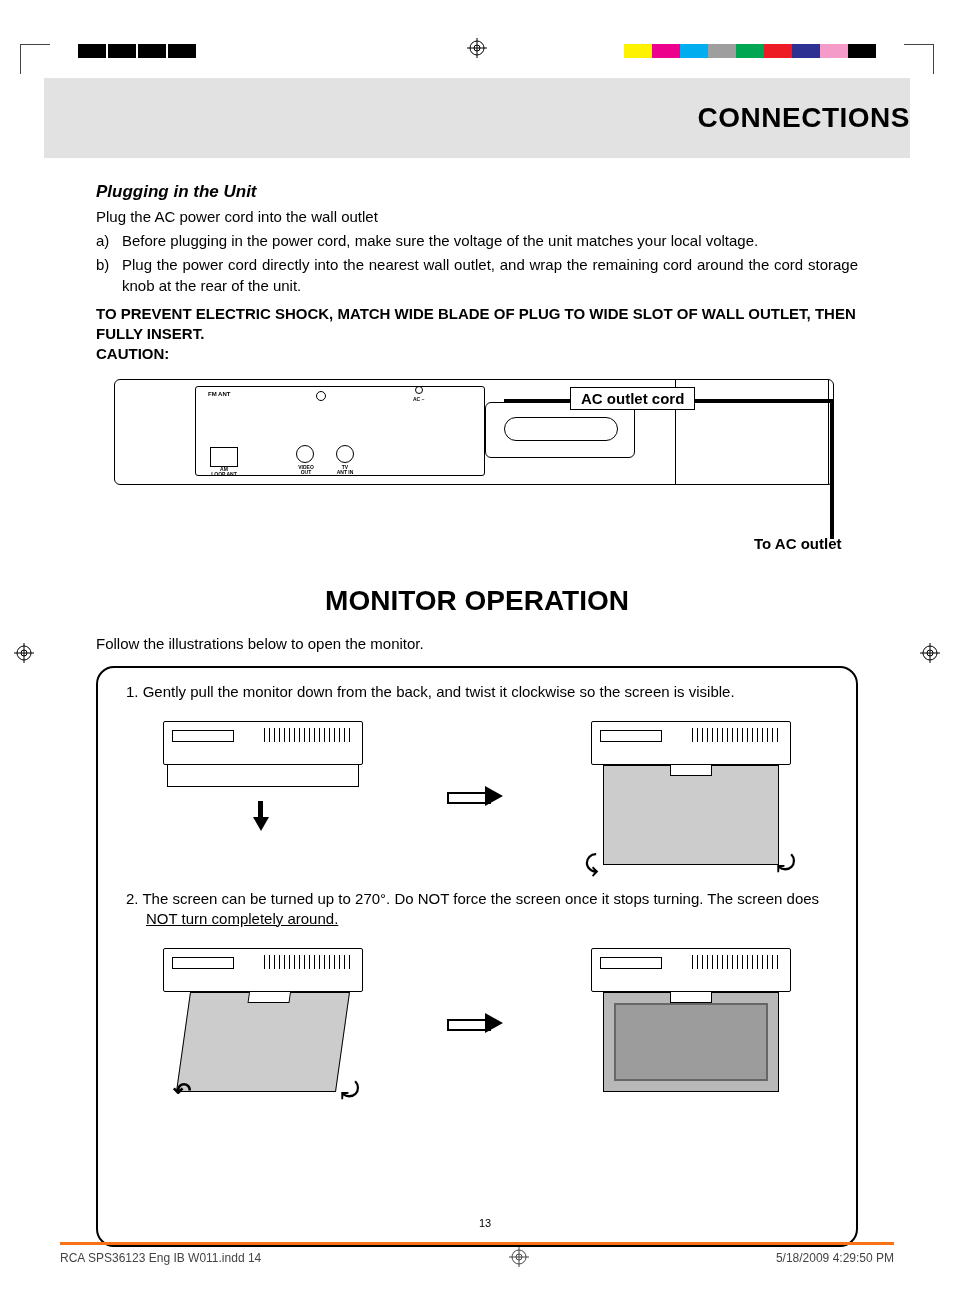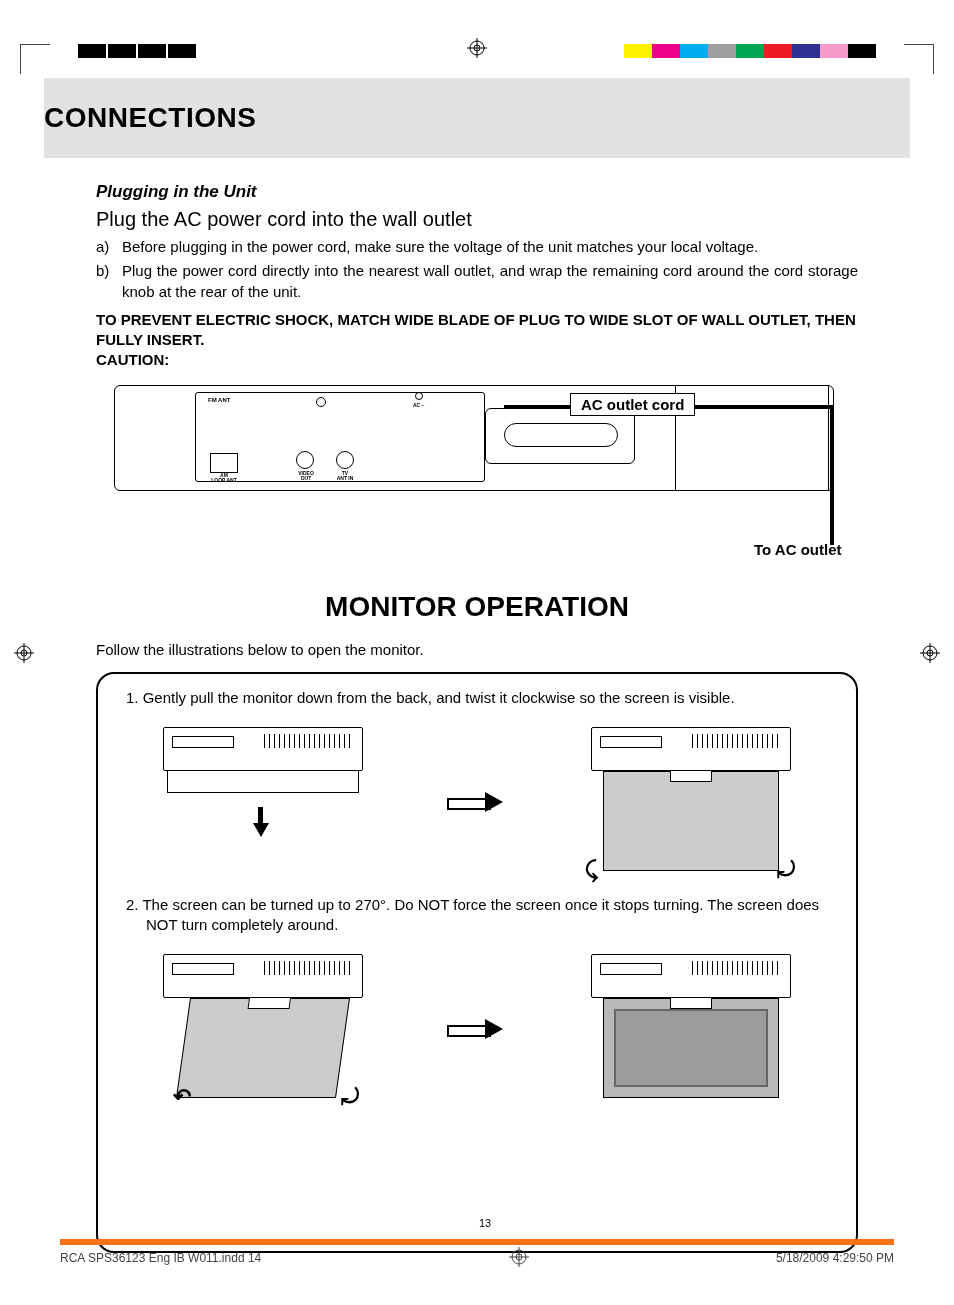--- a/index.html
+++ b/index.html
@@ -45,39 +45,39 @@
   .page {
     position:absolute;
     top: 64px; left: 44px;
     width: 866px;
     height: 1180px;
     padding: 0;
   }
   .title-band {
     background: #e2e2e2;
     height: 80px;
-    display:flex; align-items:center; justify-content:flex-start;
+    display:flex; align-items:center; justify-content:flex-end;
     margin-top: 14px;
   }
   .title-band h1 {
     font-size: 28px;
     font-weight: bold;
     letter-spacing: 0.5px;
   }
   .content {
     padding: 24px 52px 0 52px;
   }
   .subhead {
     font-style: italic;
     font-weight: bold;
     font-size: 17px;
     margin-bottom: 6px;
   }
   .para {
-    font-size: 20px;
+    font-size: 15px;
     margin-bottom: 6px;
   }
   .list {
     font-size: 15px;
     margin-left: 0;
   }
   .list-item {
     display:flex;
     margin-bottom: 4px;
     text-align: justify;
@@ -163,21 +163,21 @@
     padding: 14px 18px 20px 18px;
     height: 581px;
     position:relative;
   }
   .step {
     font-size: 15px;
     margin-bottom: 10px;
     padding-left: 10px;
     line-height:1.3;
   }
-  .step .indent { display:block; padding-left:20px; }
+  .step .indent { display:block; padding-left:20px;text-decoration:underline; }
   .illus-row {
     display:flex; align-items:center; justify-content:space-around;
     height: 170px;
     margin-bottom: 8px;
   }
   .device-thumb {
     width: 220px; height: 150px;
     position:relative;
   }
   
@@ -201,21 +201,21 @@
   .arrow-down::after{content:""; position:absolute; left:0; top:16px; width:0; height:0; border-top:14px solid #000; border-left:8px solid transparent; border-right:8px solid transparent;}
   .curve-arrow { position:absolute; width:24px; height:24px; font-size:22px; font-weight:bold;}
   
   .pgnum {
     position:absolute; left:16px; right:0; bottom: 76px;
     text-align:center; font-size:11px;
   }
   
   .slug {
     position:absolute; left:60px; right:60px; bottom:38px;
-    border-top:6px solid #f97316;
+    border-top:3px solid #f97316;
     display:flex; justify-content:space-between;
     font-size:12px; color:#444; padding-top:6px;
   }
   
   .side-reg { position:absolute; top:50%; transform:translateY(-50%); width:20px; height:20px;}
   .side-reg.left{ left:14px;} .side-reg.right{ right:14px;}
 </style>
 </head>
 <body>
 

